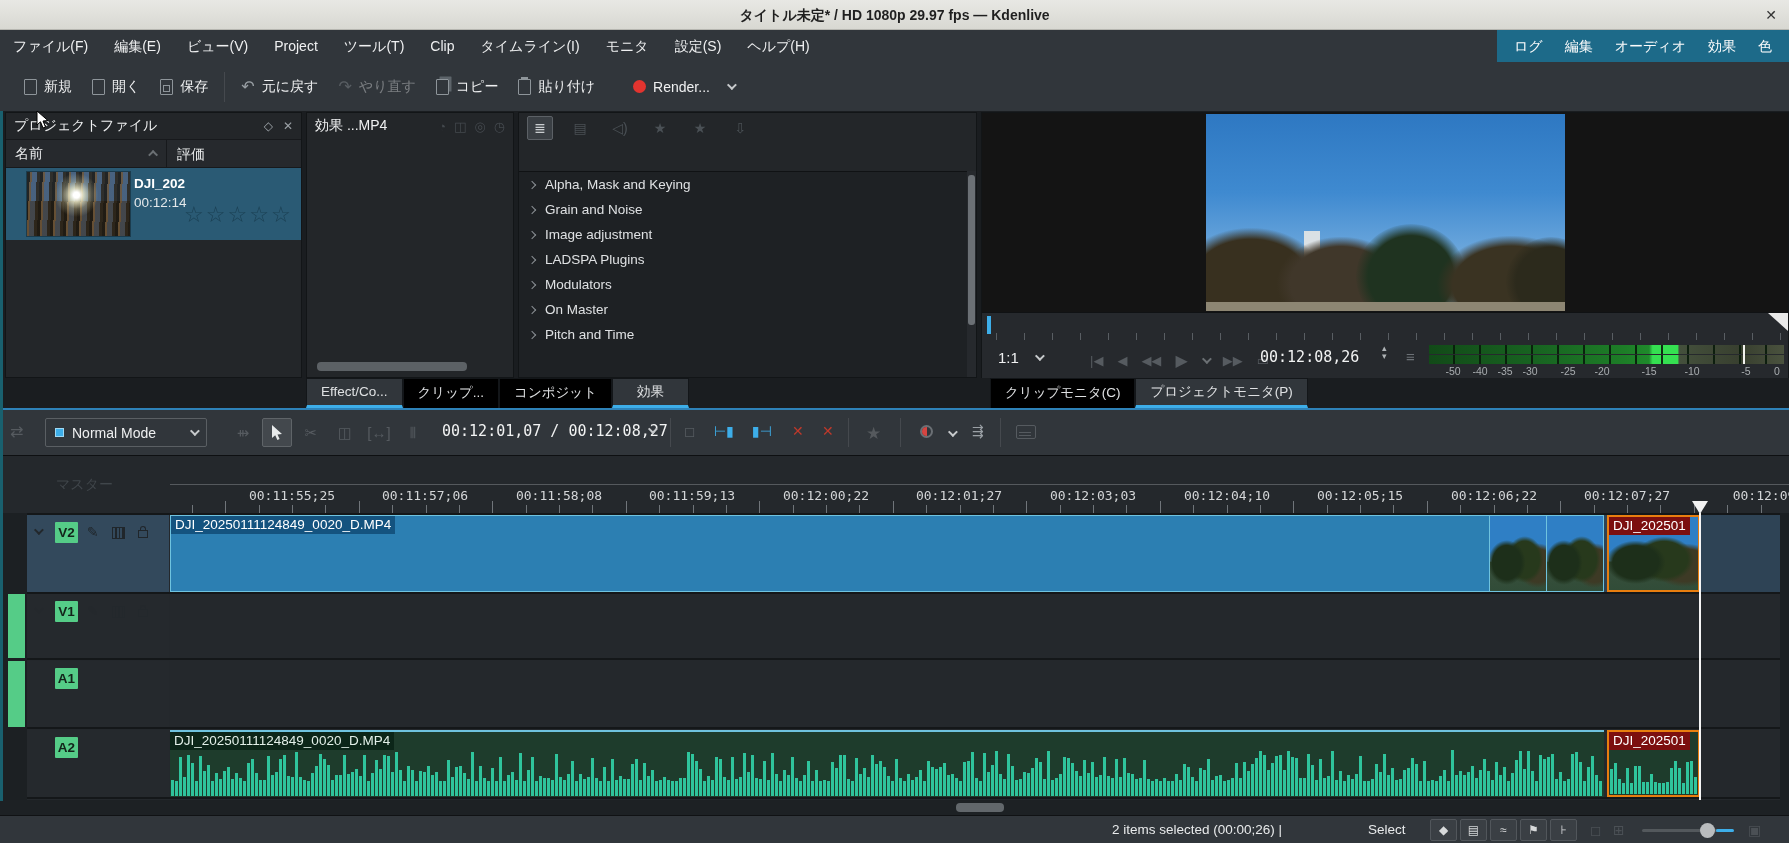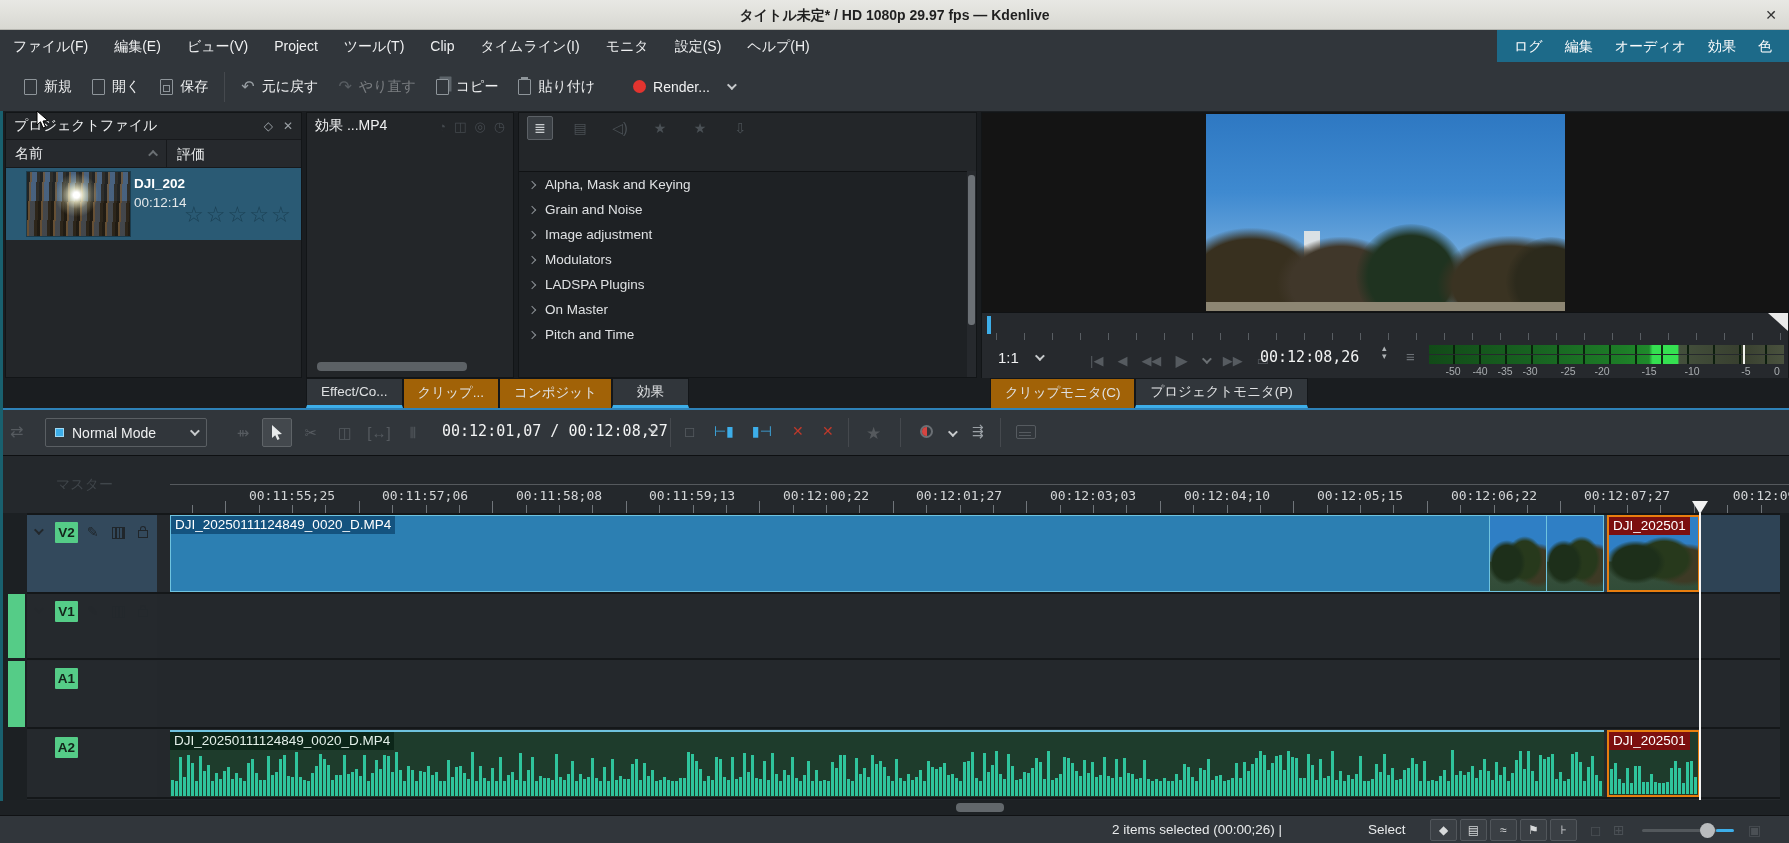--- a/index.html
+++ b/index.html
@@ -125,21 +125,21 @@
   .meter .bar { position:relative; height:9px; margin-bottom:1px;
     background:linear-gradient(90deg,#124a18 0%,#186321 30%,#1d7d27 55%,#1f8a2b 62%,#35e051 63%,#35e051 70%,#44503c 70.5%,#383f2f 88%,#4a523e 100%); }
   .meter .bar::after { content:''; position:absolute; inset:0;
     background:repeating-linear-gradient(90deg, transparent 0 24px, rgba(8,26,10,.9) 24px 26px); }
   .meter .peak { position:absolute; left:314px; top:0; width:2px; height:19px; background:#f2f2ee; z-index:2; }
   .meter-labels { position:absolute; left:0; top:20px; width:100%; height:11px; }
   .meter-labels span { position:absolute; transform:translateX(-50%); font-size:10.5px; color:#a9adb0; }
 
   
   .tabstrip { position:absolute; top:267px; height:30px; display:flex; }
-  .tab { padding:0 14px; line-height:28px; font-size:13.5px; color:#dfe1e3; background:#a16207;
+  .tab { padding:0 14px; line-height:28px; font-size:13.5px; color:#dfe1e3; background:#000000;
     border:1px solid #131619; border-bottom:none; white-space:nowrap; }
   .tab.active { background:#31363b; border-bottom:3px solid #3daee9; line-height:25px; }
 
   
   .tl-toolbar { position:absolute; left:0; top:410px; width:100%; height:45px; background:#31363b; }
   .tlt-sep { position:absolute; top:8px; width:1px; height:29px; background:#45494e; }
   .mode-sel { position:absolute; left:45px; top:8px; width:162px; height:29px; border:1px solid #5a5f63;
     border-radius:2px; display:flex; align-items:center; gap:8px; padding:0 9px; color:#eff0f1; font-size:14px; }
   .mode-sel .sq { width:9px; height:9px; background:#3daee9; border:1px solid #9fd8f2; }
   .mode-sel .cv { margin-left:auto; }
@@ -163,21 +163,21 @@
   .master-lbl { position:absolute; left:56px; top:20px; font-size:14px; color:#40464b; }
   .r-lbl { position:absolute; top:32px; transform:translateX(-50%); font-size:13px; color:#d4d6d8; white-space:nowrap; }
   .tick { position:absolute; bottom:0; width:1px; background:#70757a; }
   .ph-tri { position:absolute; left:1700px; top:45px; transform:translateX(-50%); width:0; height:0;
     border-left:8px solid transparent; border-right:8px solid transparent; border-top:13px solid #f2f2f2; z-index:9; }
 
   .tracks { position:absolute; left:0; top:58px; width:100%; height:287px; background:#24282c; overflow:hidden; }
   .tgt-col { position:absolute; left:0; top:0; width:27px; height:100%; background:#1c2023; }
   .tgt { position:absolute; left:8px; width:17px; background:#55cc87; }
   .sep-h { position:absolute; left:0; width:100%; height:2px; background:#141719; }
-  .hdr { position:absolute; left:27px; width:130px; background:#25292d; }
+  .hdr { position:absolute; left:27px; width:142px; background:#25292d; }
   .hdr.active { background:#33495c; }
   .badge { position:absolute; left:28px; top:7px; width:23px; height:21px; background:#55cc87; color:#13241a;
     font-size:13.5px; font-weight:bold; text-align:center; line-height:21px; border-radius:1px; }
   .hdr .cv { position:absolute; left:7px; top:13px; }
   .hdr-ics { position:absolute; left:60px; top:9px; display:flex; gap:13px; color:#20262b; font-size:14px; }
   .hdr.faint .hdr-ics, .hdr.faint .cv { opacity:.25; }
   .i-lock { width:10px; height:8px; border:1.5px solid #20262b; margin-top:6px; position:relative; }
   .i-lock::before { content:''; position:absolute; left:1px; top:-5px; width:4px; height:4px;
     border:1.5px solid #20262b; border-bottom:none; border-radius:3px 3px 0 0; }
   .i-film { width:13px; height:12px; border:1.5px solid #20262b; margin-top:3px;
@@ -340,25 +340,25 @@
         <div class="fx-row">
             <span class="tw"></span>
             <span>Grain and Noise</span>
           </div>
         <div class="fx-row">
             <span class="tw"></span>
             <span>Image adjustment</span>
           </div>
         <div class="fx-row">
             <span class="tw"></span>
-            <span>Modulators</span>
+            <span>LADSPA Plugins</span>
           </div>
         <div class="fx-row">
             <span class="tw"></span>
-            <span>LADSPA Plugins</span>
+            <span>Modulators</span>
           </div>
         <div class="fx-row">
             <span class="tw"></span>
             <span>On Master</span>
           </div>
         <div class="fx-row">
             <span class="tw"></span>
             <span>Pitch and Time</span>
           </div>
         <div class="fx-row"></div>

